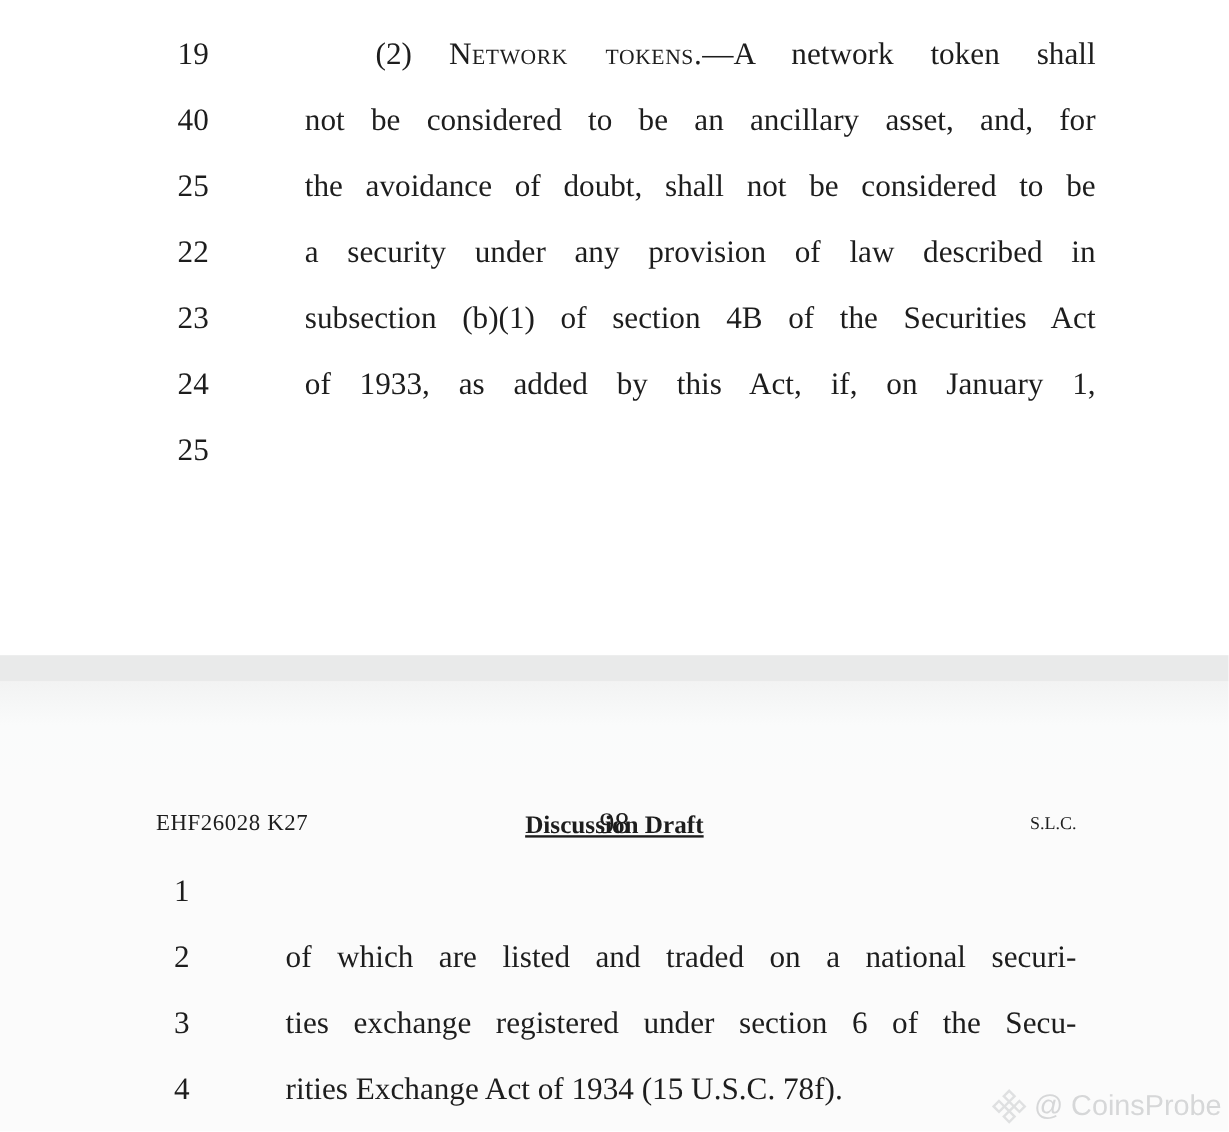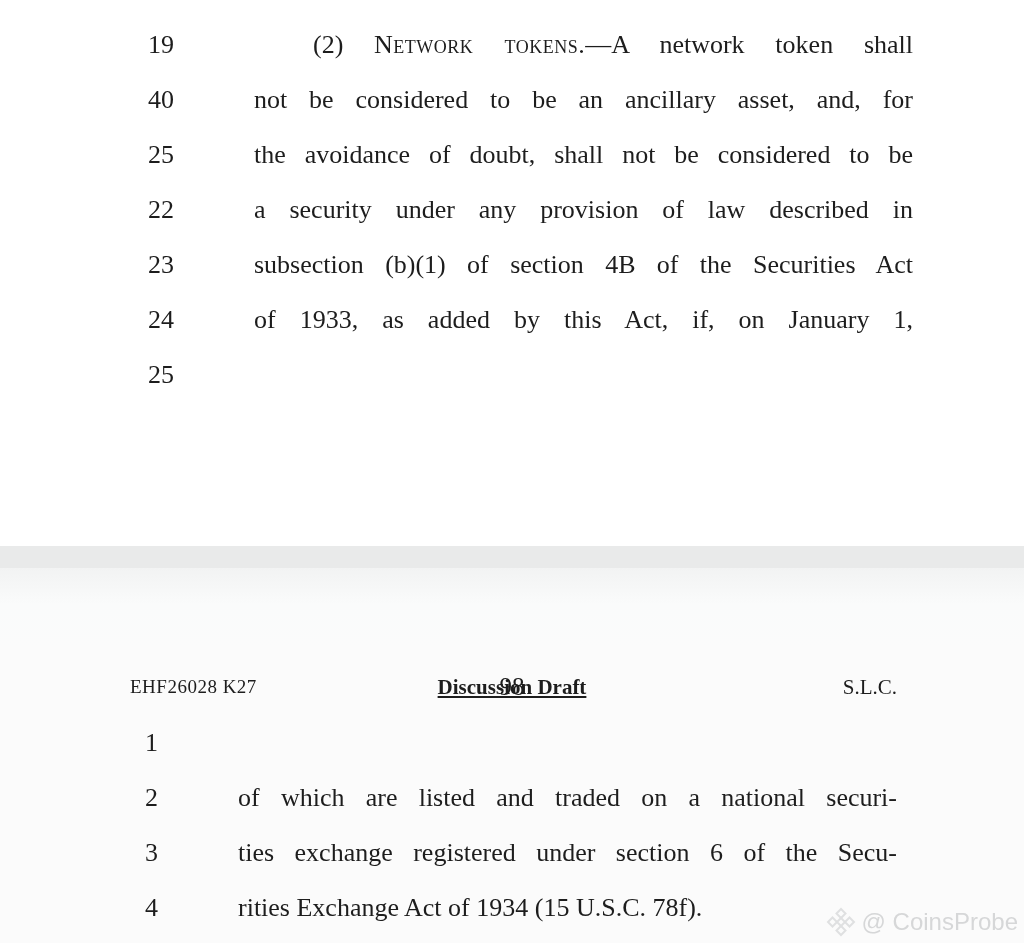--- a/index.html
+++ b/index.html
@@ -55,21 +55,21 @@
     white-space: normal;
   }
   .line-text.justify { text-align: justify; text-align-last: justify; text-justify: inter-word; }
   .line-text.indent  { padding-left: 59px; width: 600px; }
   .smallcaps { font-variant: small-caps; letter-spacing: 0.5px; }
 
   
   .page-header { position: absolute; top: 58px; left: 0; width: 100%; height: 26px; margin-top: 48px; }
   .hdr-left  { position: absolute; left: 130px; top: 0; font-size: 19px; line-height: 26px; letter-spacing: 0.5px; }
   .hdr-center{ position: absolute; left: 0; top: 0; width: 100%; text-align: center; font-weight: 700; font-size: 21px; line-height: 26px; text-decoration: underline; }
-  .hdr-right { position: absolute; right: 127px; top: 0; font-size: 21px; line-height: 26px; }
+  .hdr-right { position: absolute; right: 127px; top: 0; font-size: 15px; line-height: 26px; }
 
   .page-number {
     position: absolute; top: 104px; left: 0;
     width: 100%; text-align: center;
     font-size: 25px; line-height: 30px;
   }
 
   .lines-bottom { position: absolute; top: 154px; left: 0; width: 100%; }
 
   

